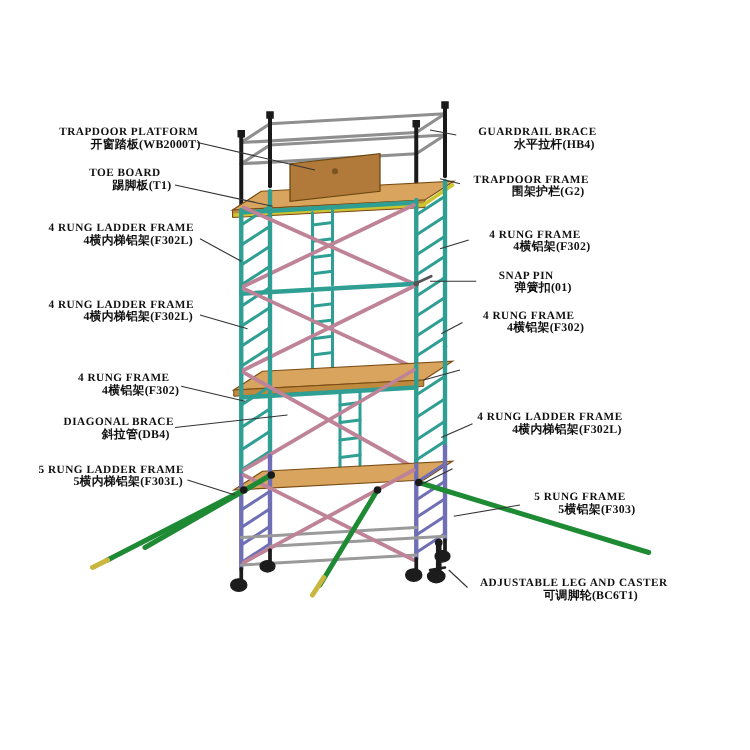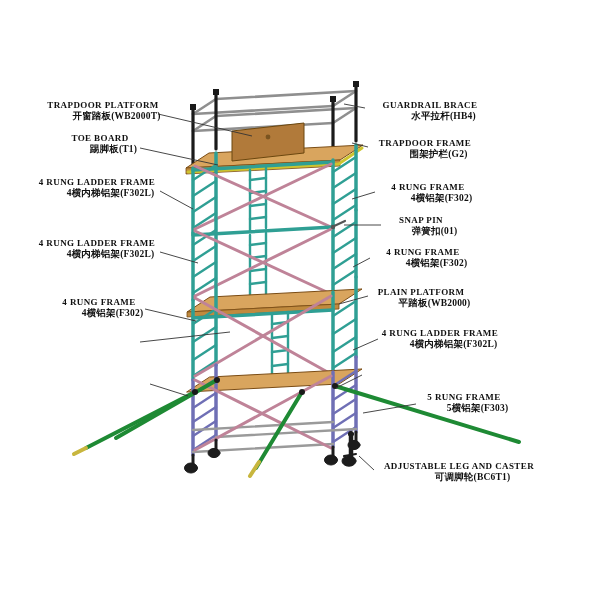--- a/index.html
+++ b/index.html
@@ -297,31 +297,35 @@
   <div class="lbl" style="left:423px;top:258px">
     <span class="en">4 RUNG FRAME</span>
     <span class="zh">4横铝架(F302)</span>
   </div>
 
   <div class="lbl" style="left:99px;top:308px">
     <span class="en">4 RUNG FRAME</span>
     <span class="zh">4横铝架(F302)</span>
   </div>
 
-
-  <div class="lbl" style="left:421px;top:298px">
-    <span class="en">PLAIN PLATFORM</span>
-    <span class="zh">平踏板(WB2000)</span>
-  </div>
+  <div class="lbl" style="left:95px;top:343px">
+    <span class="en">DIAGONAL BRACE</span>
+    <span class="zh">斜拉管(DB4)</span>
+  </div>
+
 
   <div class="lbl" style="left:440px;top:339px">
     <span class="en">4 RUNG LADDER FRAME</span>
     <span class="zh">4横内梯铝架(F302L)</span>
   </div>
 
+  <div class="lbl" style="left:89px;top:381px">
+    <span class="en">5 RUNG LADDER FRAME</span>
+    <span class="zh">5横内梯铝架(F303L)</span>
+  </div>
 
 
   <div class="lbl" style="left:464px;top:403px">
     <span class="en">5 RUNG FRAME</span>
     <span class="zh">5横铝架(F303)</span>
   </div>
 
   <div class="lbl" style="left:459px;top:472px">
     <span class="en">ADJUSTABLE LEG AND CASTER</span>
     <span class="zh">可调脚轮(BC6T1)</span>

